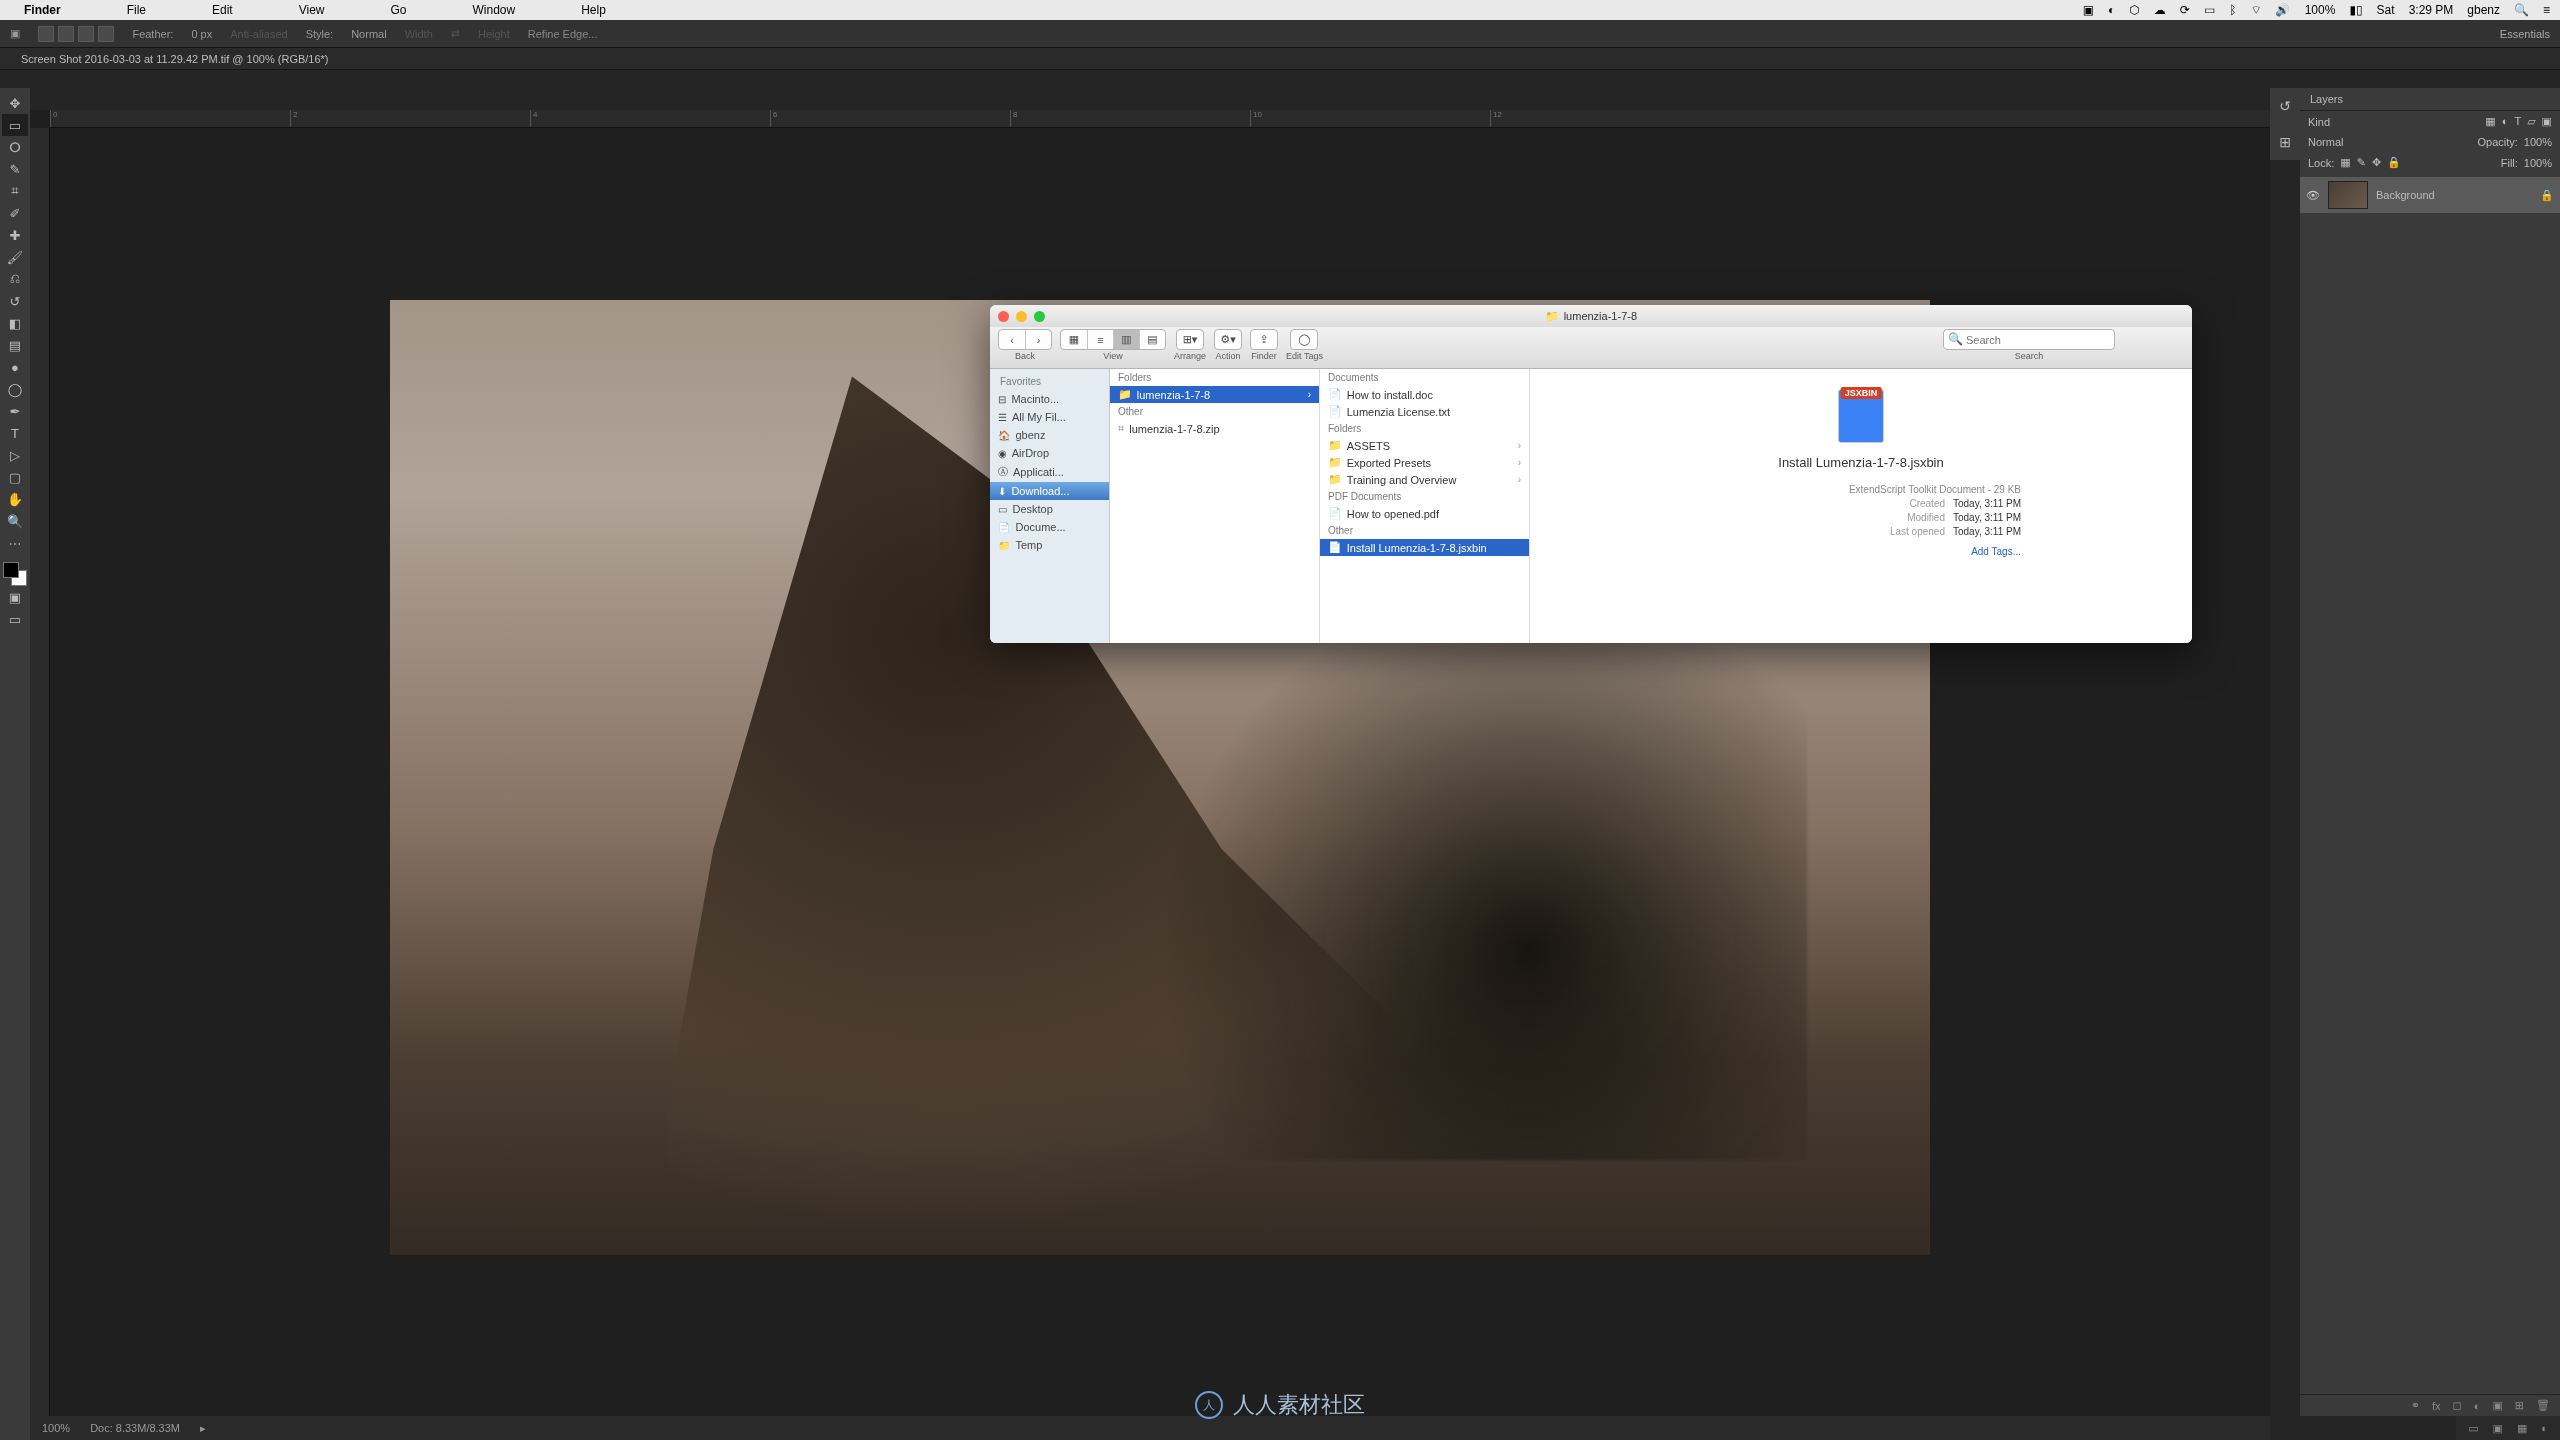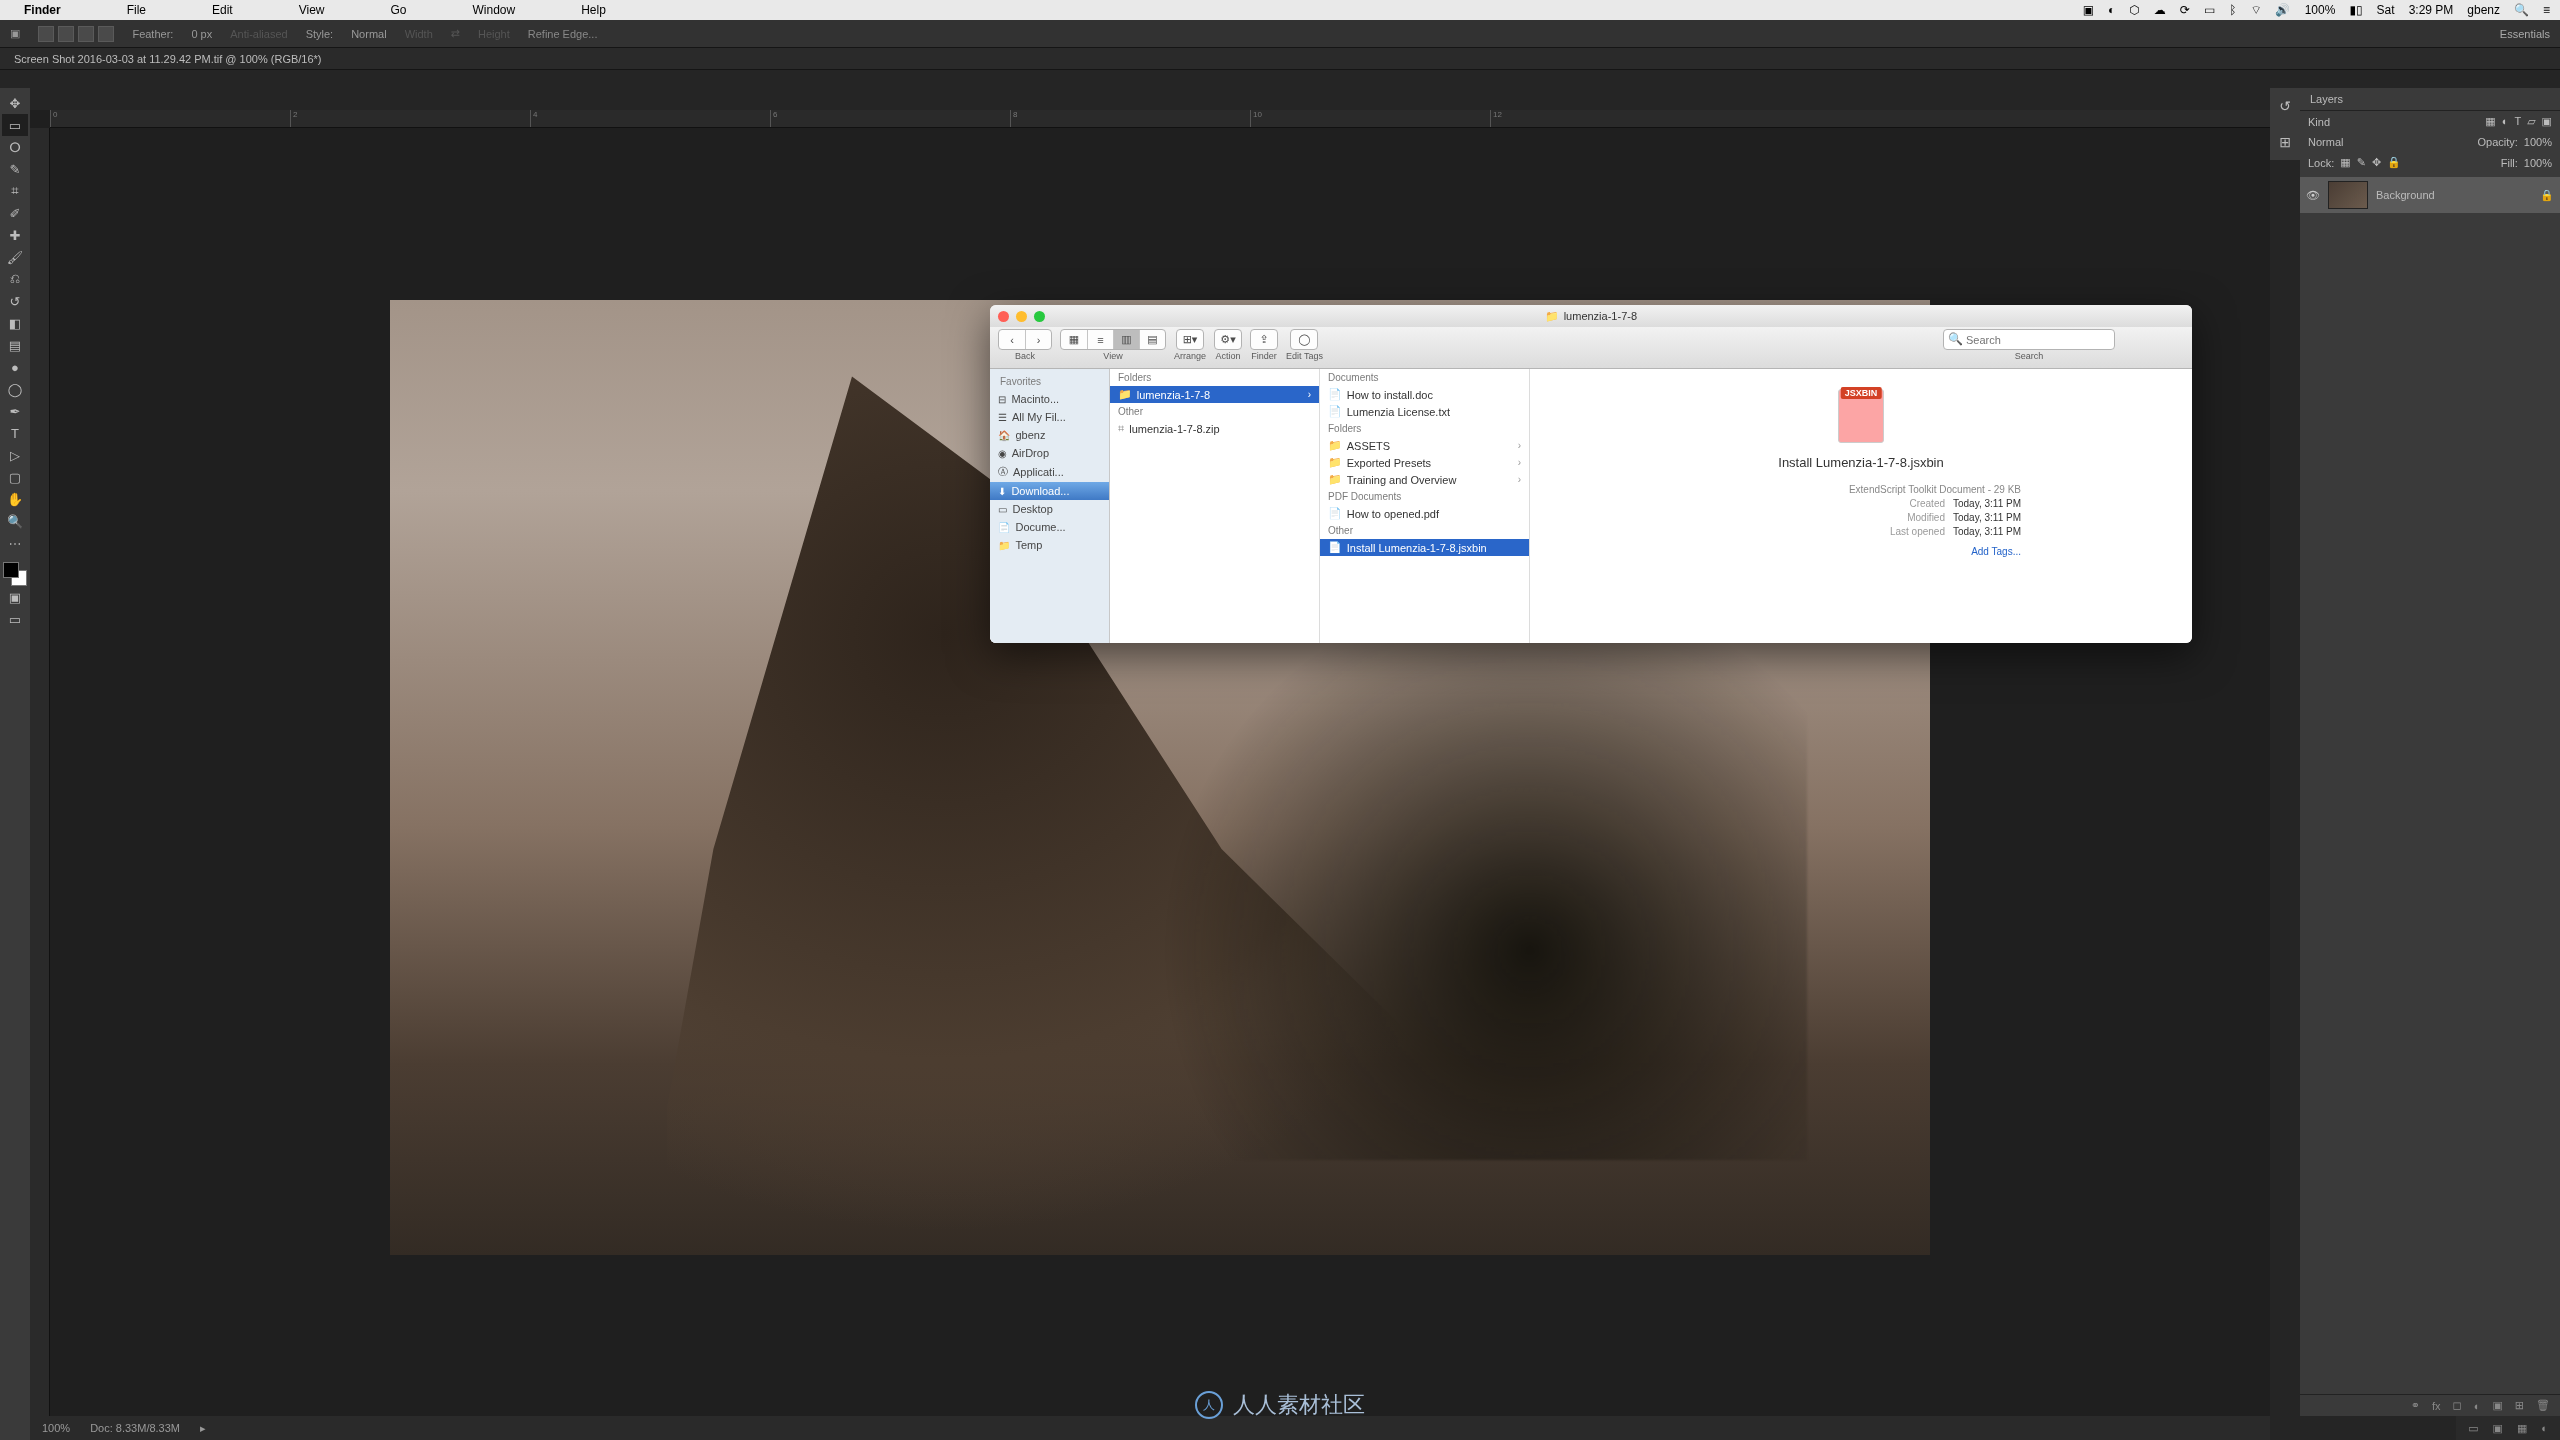--- a/index.html
+++ b/index.html
@@ -16,21 +16,21 @@
 
 .ps-win { position: absolute; top: 20px; left: 0; right: 0; bottom: 0; background: #252525; }
 .ps-titlebar { height: 18px; background: #1f1f1f; display: flex; align-items: center; }
 .traffic { display: flex; gap: 7px; margin-left: 10px; }
 .dot { width: 11px; height: 11px; border-radius: 50%; }
 .red { background: #ff5f56; } .yellow { background: #ffbd2e; } .green { background: #27c93f; }
 .ps-title-center { position: absolute; left: 50%; transform: translateX(-50%); color: #7d7d7d; font-size: 11px; }
 .ps-options { height: 28px; background: #323232; border-bottom: 1px solid #151515; display: flex; align-items: center; padding: 0 10px; color: #999; font-size: 11px; gap: 18px; }
 .ps-options .opt-ico { width: 16px; height: 16px; background: #4a4a4a; border: 1px solid #5a5a5a; }
 .ps-options-right { position: absolute; right: 10px; color: #aaa; font-size: 11px; padding-left: 21px; }
-.doc-tab { height: 22px; background: #2a2a2a; color: #bdbdbd; font-size: 11px; display: flex; align-items: center; padding-left: 14px; border-bottom: 1px solid #151515; }
+.doc-tab { height: 22px; background: #2a2a2a; color: #bdbdbd; font-size: 11px; display: flex; align-items: center; padding-left: 21px; border-bottom: 1px solid #151515; }
 
 
 .tools { position: absolute; left: 0; top: 68px; width: 30px; bottom: 0; background: #3a3a3a; display: flex; flex-direction: column; align-items: center; padding-top: 4px; gap: 0; }
 .tool { width: 26px; height: 22px; display: flex; align-items: center; justify-content: center; color: #bcbcbc; font-size: 13px; cursor: pointer; }
 .tool.active { background: #1f1f1f; }
 .tool-swatch { margin-top: 8px; width: 24px; height: 24px; position: relative; }
 .tool-swatch .fg { position: absolute; top: 0; left: 0; width: 16px; height: 16px; background: #000; border: 1px solid #777; }
 .tool-swatch .bg { position: absolute; bottom: 0; right: 0; width: 16px; height: 16px; background: #fff; border: 1px solid #777; }
 
 
@@ -87,21 +87,21 @@
 .col2 { width: 210px; }
 .preview { flex: 1; display: flex; flex-direction: column; align-items: center; padding: 12px 16px; }
 .col-head { font-size: 10px; color: #7b7b7b; padding: 3px 8px; }
 .row { padding: 2px 8px; display: flex; align-items: center; gap: 5px; cursor: pointer; white-space: nowrap; }
 .row.sel { background: #2a66c9; color: #fff; }
 .chev { margin-left: auto; color: #9a9a9a; font-size: 10px; }
 .row.sel .chev { color: #fff; }
 .folder-ico { color: #65b0ea; font-size: 11px; }
 .doc-ico { color: #888; font-size: 11px; }
 
-.preview-icon { width: 46px; height: 54px; background: #fca5a5; border: 1px solid #ccc; border-radius: 3px; position: relative; margin-top: 8px; }
+.preview-icon { width: 46px; height: 54px; background: #3b82f6; border: 1px solid #ccc; border-radius: 3px; position: relative; margin-top: 8px; }
 .preview-badge { position: absolute; top: -3px; left: 50%; transform: translateX(-50%); background: #d34125; color: #fff; font-size: 9px; font-weight: 700; padding: 1px 4px; border-radius: 2px; }
 .preview-name { font-size: 13px; color: #333; margin-top: 12px; }
 .preview-meta { font-size: 10px; color: #888; margin-top: 14px; text-align: right; width: 100%; max-width: 320px; }
 .meta-row { display: flex; justify-content: flex-end; gap: 8px; margin-top: 3px; }
 .meta-row .k { color: #9a9a9a; } .meta-row .v { color: #333; }
 .add-tags { color: #2463c9; font-size: 10px; margin-top: 6px; }
 .bottom-right { position:absolute; bottom:0; right:0; height:24px; display:flex; align-items:center; gap:14px; padding:0 12px; color:#888; font-size:11px; background:#2a2a2a;}
 </style>
 </head>
 <body>

